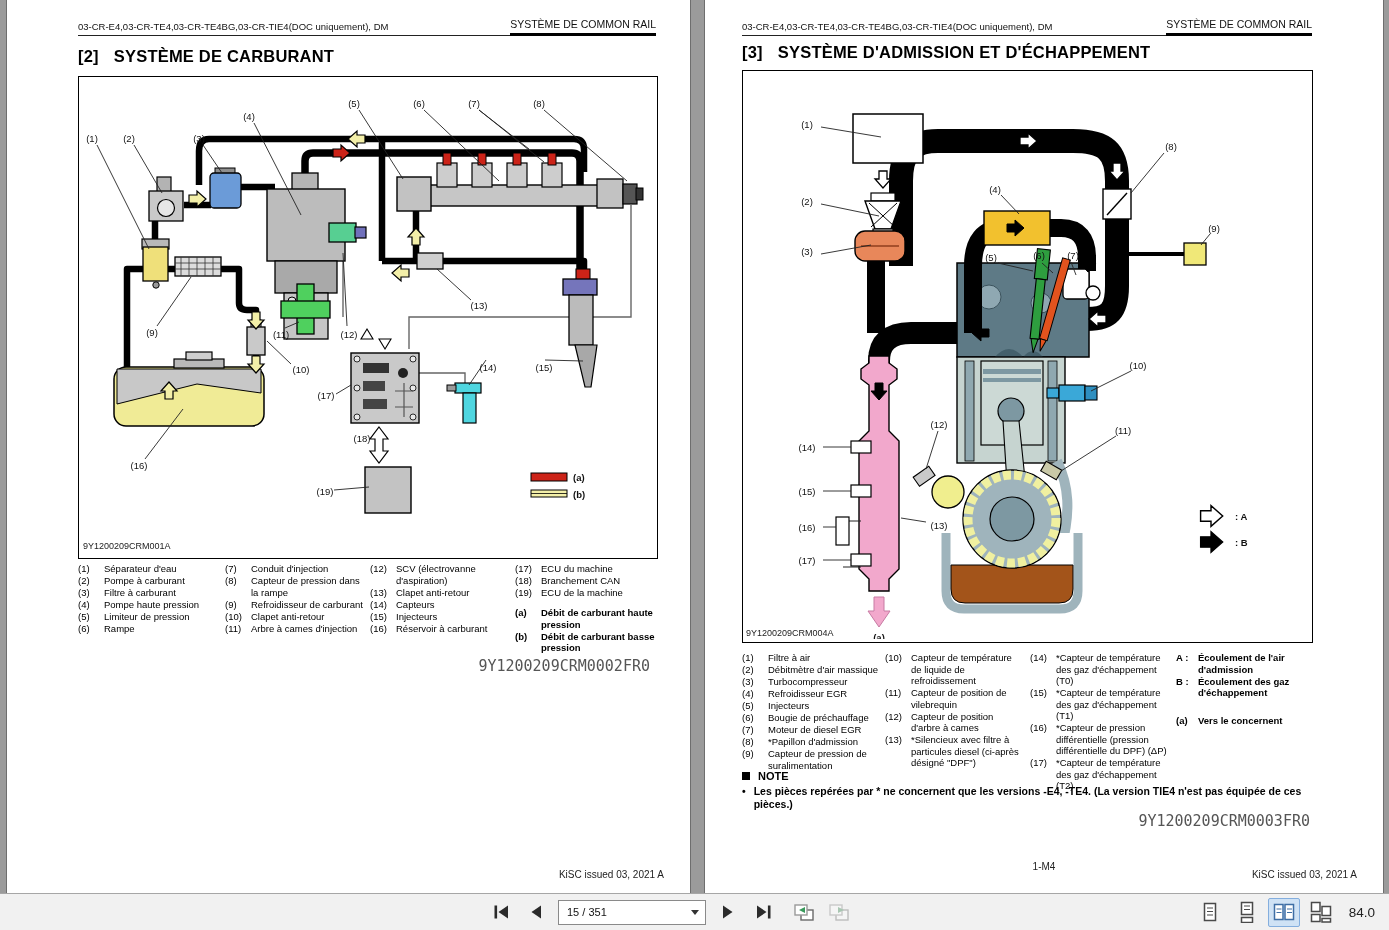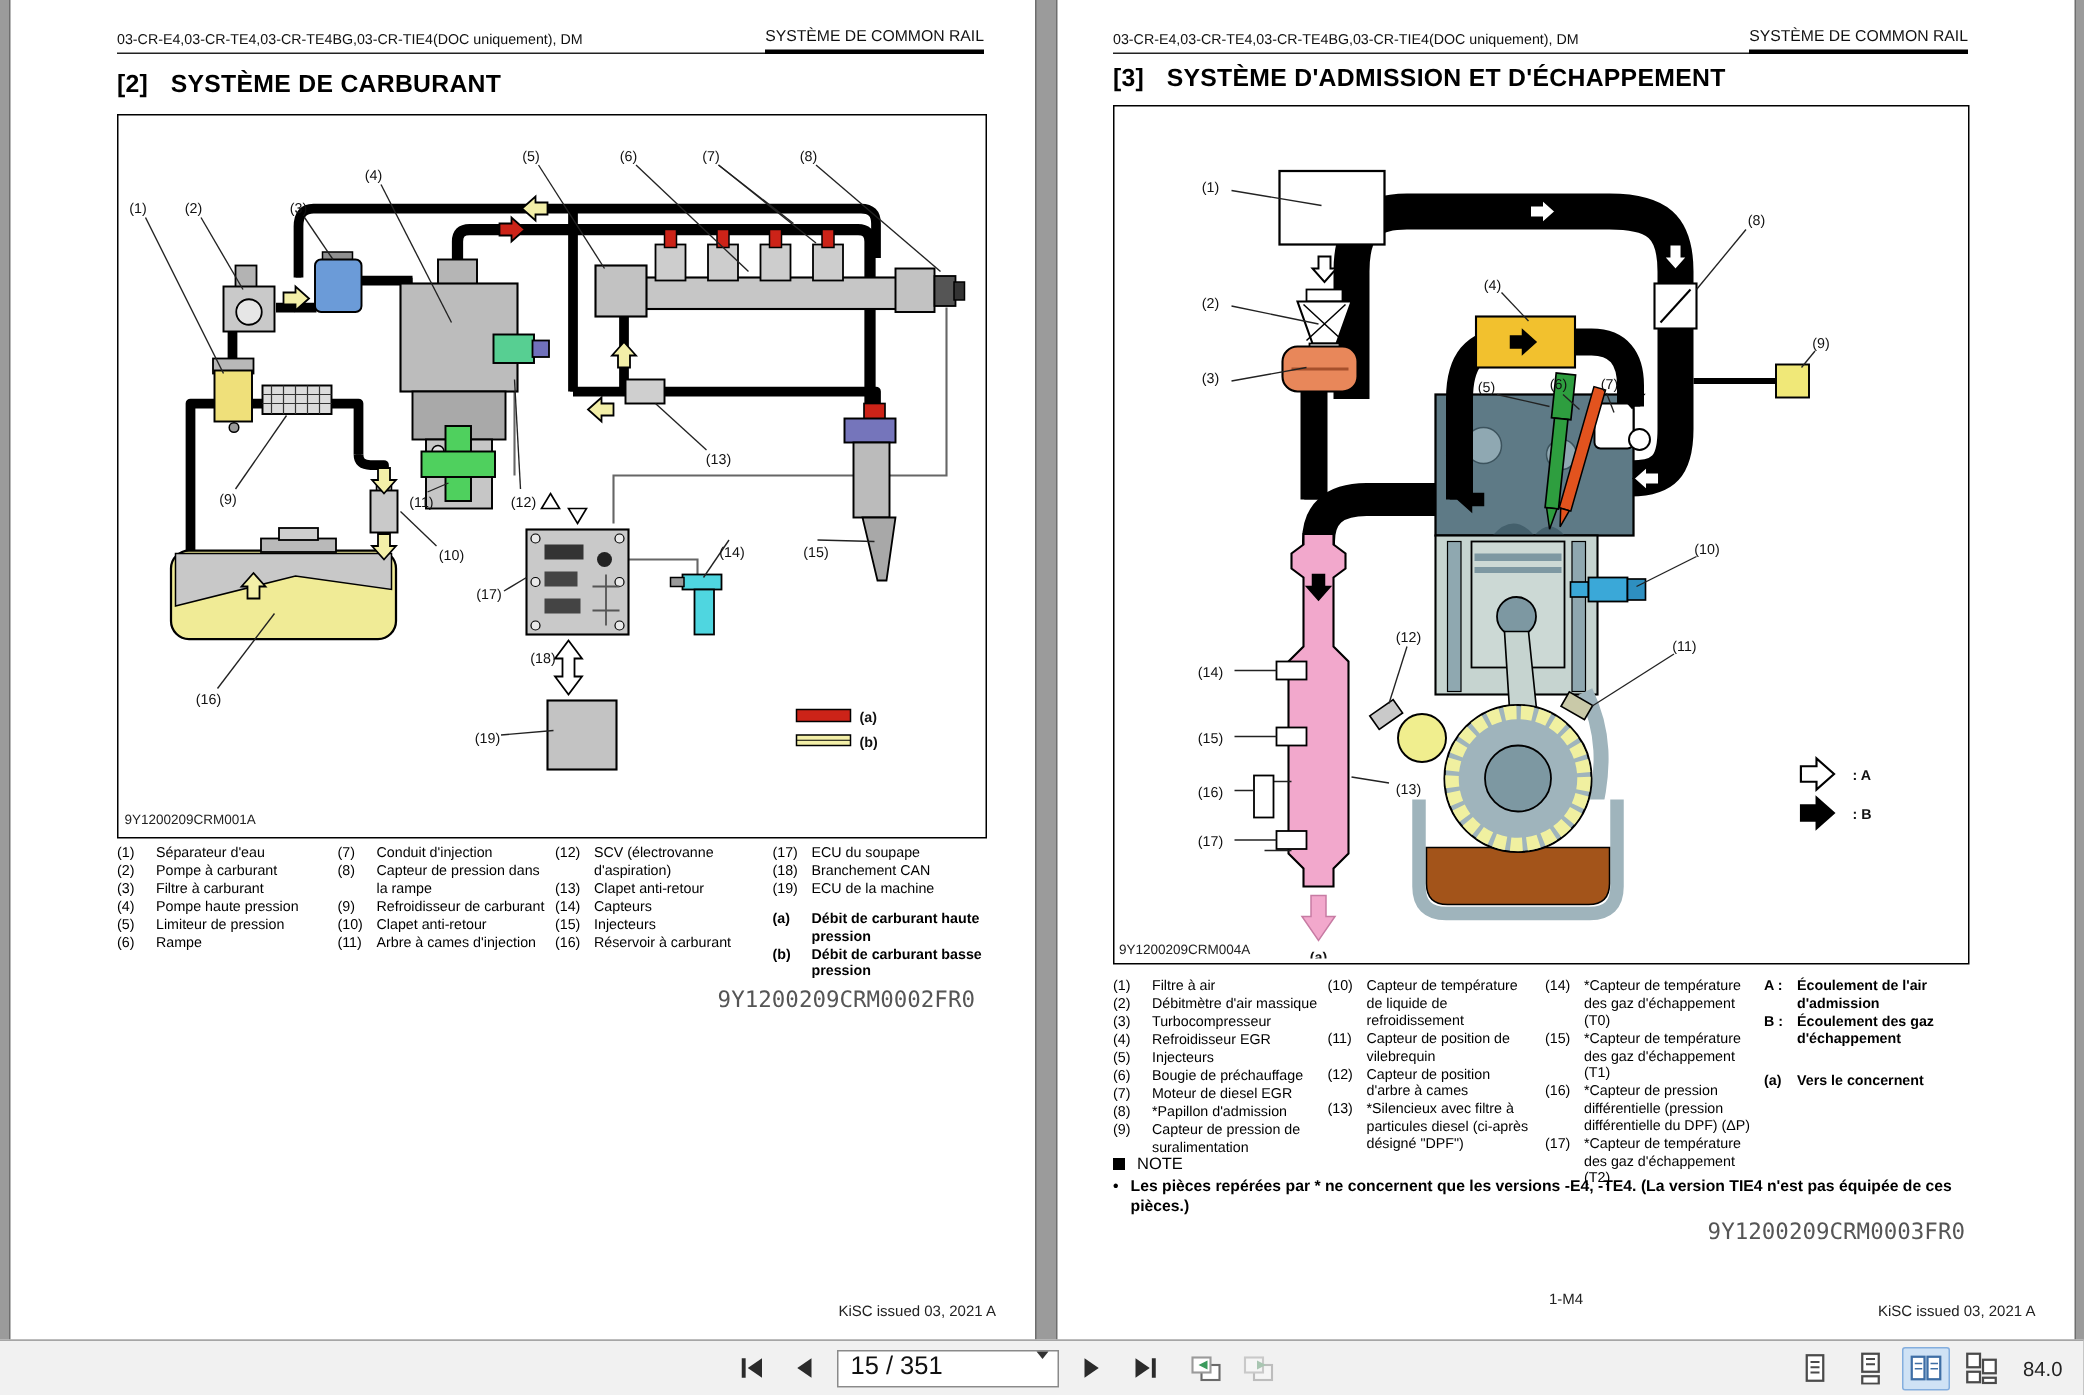--- a/index.html
+++ b/index.html
@@ -24,27 +24,27 @@
   .lcol{flex:none;}
   .litem{display:flex;margin-bottom:0.5px;}
   .ln{flex:none;width:26px;}
   .lt{flex:1;padding-right:6px;}
   .bold{font-weight:bold;}
   .gap8{height:8px;}
   .doc-code{position:absolute;font-family:"DejaVu Sans Mono",monospace;font-size:15px;color:#555;}
   .page-num{position:absolute;left:0;right:0;text-align:center;font-size:10px;color:#222;}
   .issue{position:absolute;right:26px;font-size:10px;color:#222;}
   .note{position:absolute;color:#000;}
-  .note-hdr{display:flex;align-items:center;gap:8px;font-weight:normal;font-size:11px;}
+  .note-hdr{display:flex;align-items:center;gap:8px;font-weight:bold;font-size:11px;}
   .note-sq{width:8px;height:8px;background:#000;}
   .note-line{display:flex;gap:8px;font-weight:bold;font-size:10.5px;line-height:13px;margin-top:3px;}
   .toolbar{position:absolute;left:0;right:0;bottom:0;height:36px;background:#f1f1f1;border-top:1px solid #a6a6a6;}
   .nav-cluster{position:absolute;left:488px;top:0;height:36px;display:flex;align-items:center;gap:9px;}
   .tbtn{width:24px;height:24px;display:flex;align-items:center;justify-content:center;border:1px solid transparent;border-radius:2px;cursor:pointer;}
-  .page-combo{width:132px;height:23px;background:#fff;border:1px solid #8a8a8a;display:flex;justify-content:space-between;padding:0 6px 0 8px;font-size:17px;color:#111;}
+  .page-combo{width:132px;height:23px;background:#fff;border:1px solid #8a8a8a;display:flex;align-items:center;justify-content:space-between;padding:0 6px 0 8px;font-size:11px;color:#111;}
   .combo-arrow{width:0;height:0;border-left:4px solid transparent;border-right:4px solid transparent;border-top:5px solid #333;}
   .layout-cluster{position:absolute;right:52px;top:0;height:36px;display:flex;align-items:center;gap:5px;}
   .lbtn{width:30px;height:27px;display:flex;align-items:center;justify-content:center;border:1px solid transparent;border-radius:2px;cursor:pointer;}
   .lbtn.sel{background:#cfe2f5;border-color:#84aede;}
   .zoom-label{position:absolute;right:14px;top:0;height:36px;display:flex;align-items:center;font-size:13.5px;color:#222;}
   .ct{font-family:"Liberation Sans",sans-serif;font-size:9.5px;fill:#111;}
   .fc{font-family:"Liberation Sans",sans-serif;font-size:9px;fill:#222;}
   .ld{stroke:#222;stroke-width:0.9;fill:none;}
   .po{fill:none;stroke:#000;}
   .sg{fill:none;stroke:#666;stroke-width:1.4;}
@@ -352,21 +352,21 @@
             <span class="lt">Injecteurs</span>
           </div>
         <div class="litem">
             <span class="ln">(16)</span>
             <span class="lt">Réservoir à carburant</span>
           </div>
       </div>
       <div class="lcol" style="width:150px">
         <div class="litem">
             <span class="ln">(17)</span>
-            <span class="lt">ECU du soupape</span>
+            <span class="lt">ECU du machine</span>
           </div>
         <div class="litem">
             <span class="ln">(18)</span>
             <span class="lt">Branchement CAN</span>
           </div>
         <div class="litem">
             <span class="ln">(19)</span>
             <span class="lt">ECU de la machine</span>
           </div>
         <div class="gap8"></div>

